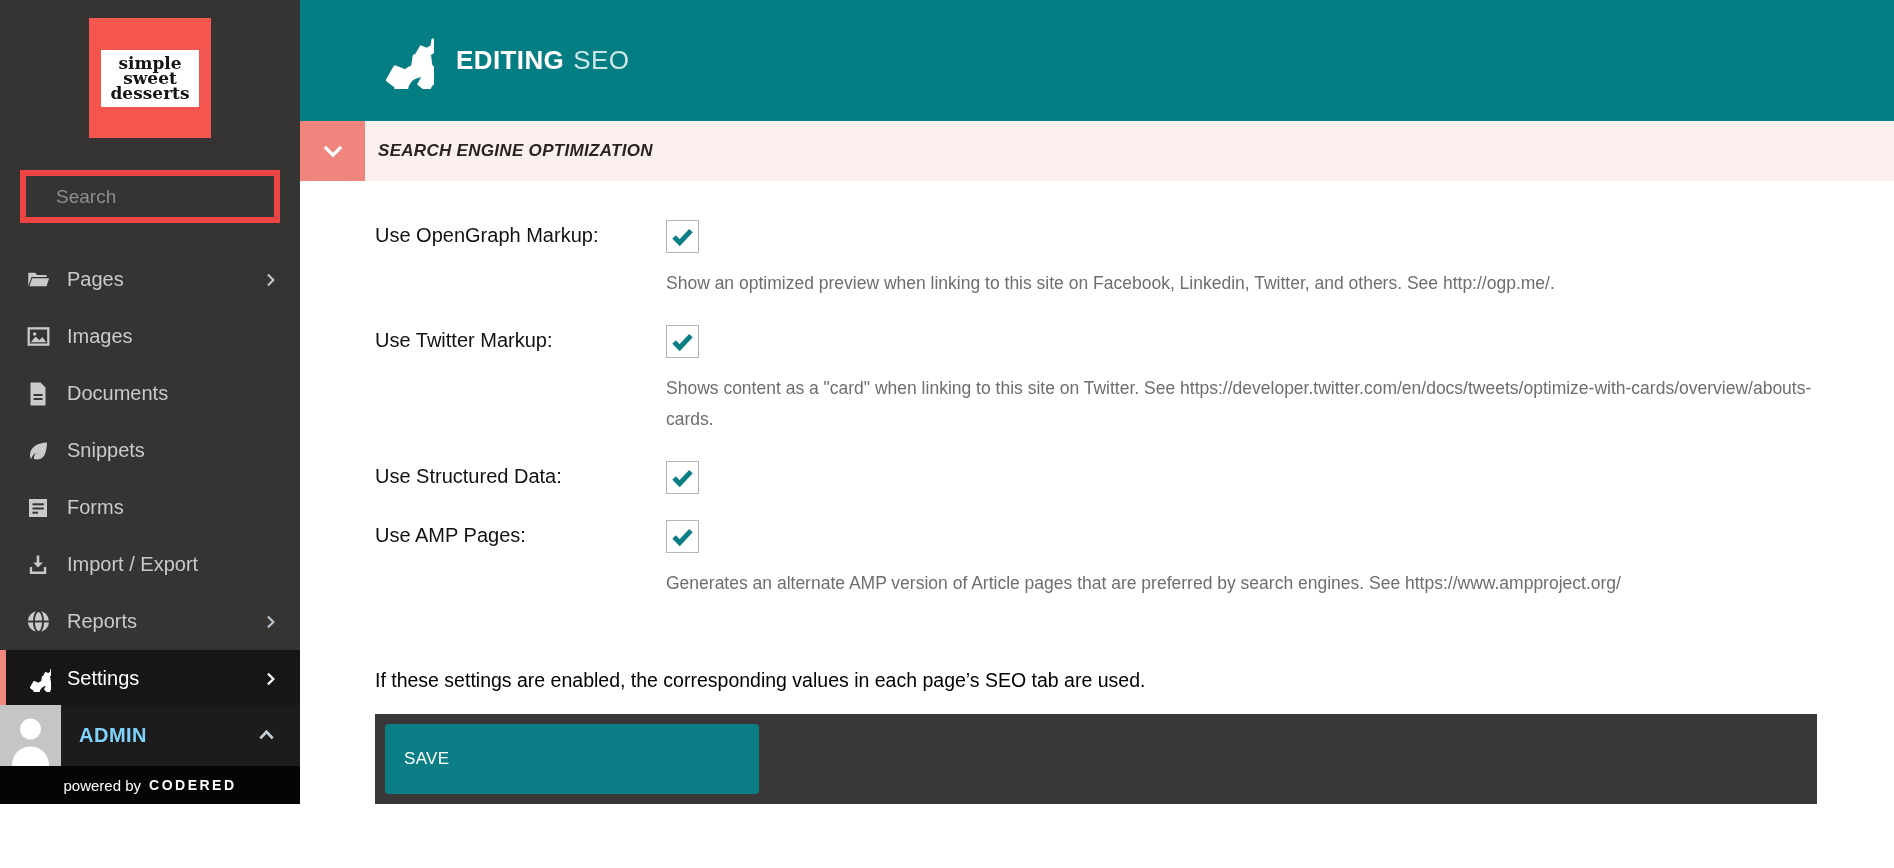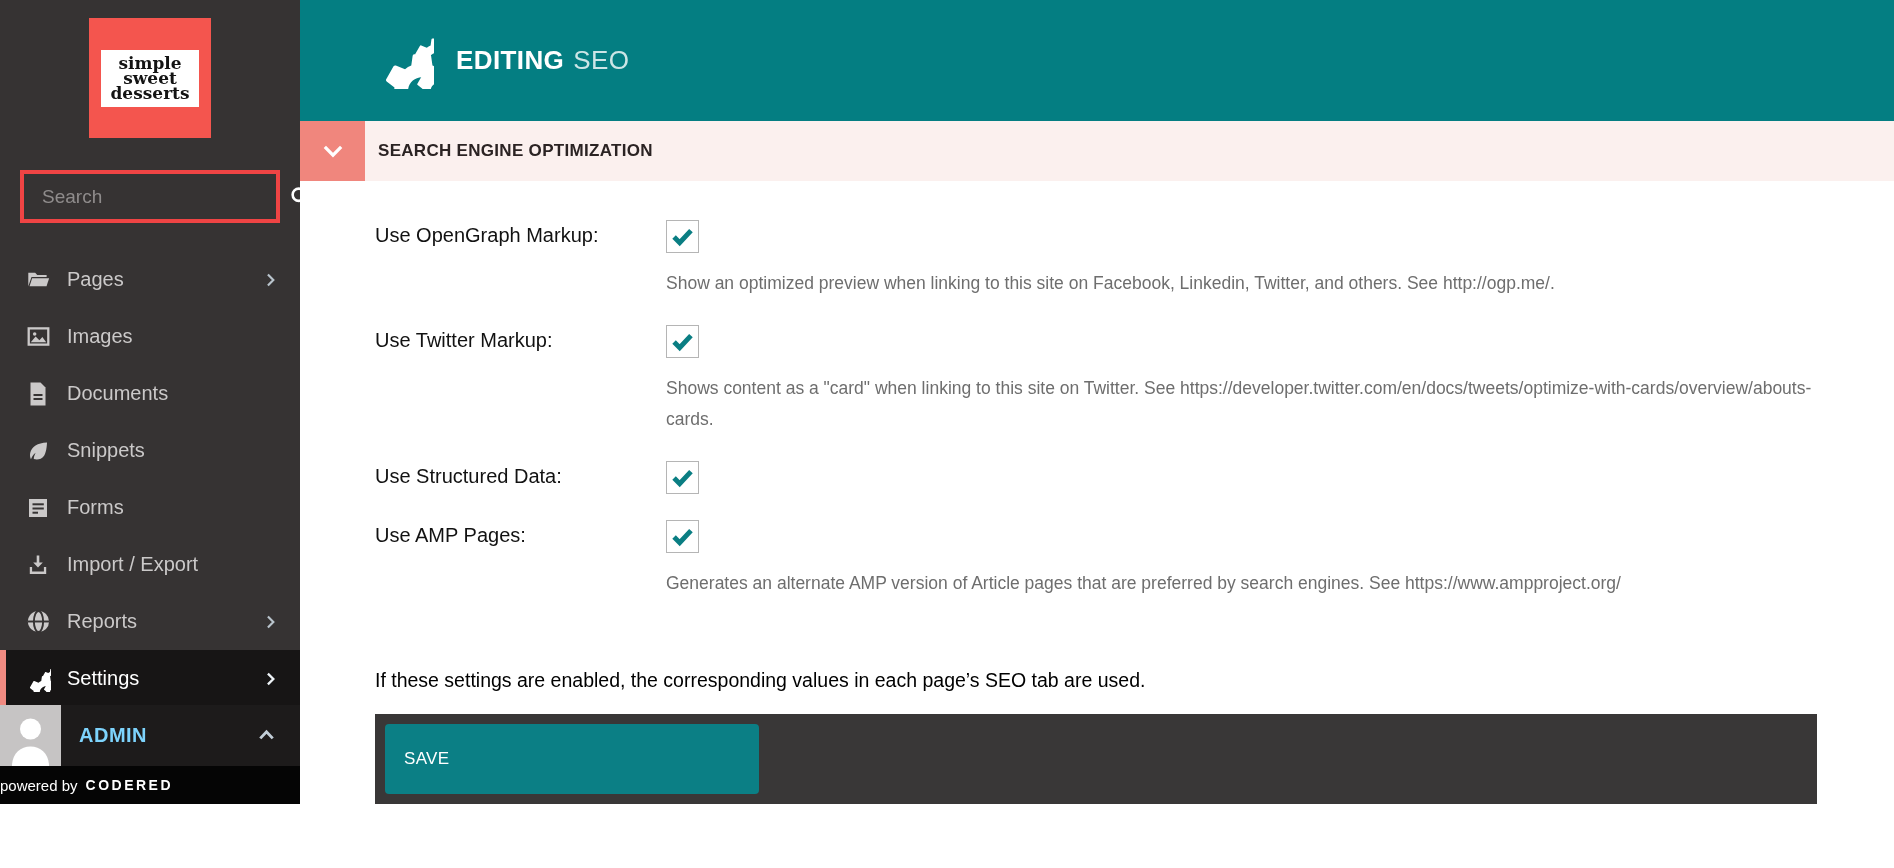--- a/index.html
+++ b/index.html
@@ -9,52 +9,52 @@
     -webkit-font-smoothing:antialiased;
   }
   svg{display:block;}
 
   
   .sidebar{position:absolute;left:0;top:0;width:300px;height:804px;background:#363333;}
   .logo-box{width:122px;height:120px;background:#f4554e;margin:18px auto 0;
     display:flex;align-items:center;justify-content:center;}
   .logo-inner{background:#fff;padding:6px 9px;text-align:center;
     font-family:"DejaVu Serif",serif;font-weight:bold;font-size:17px;line-height:15px;color:#141414;}
-  .search-wrap{margin:32px 20px 0;height:53px;border:4px solid #ef4444;
-    display:flex;align-items:center;padding:0 16px;box-sizing:border-box;}
+  .search-wrap{margin:32px 20px 0;height:53px;border:6px solid #ef4444;
+    display:flex;align-items:center;padding:0 28px;box-sizing:border-box;}
   .search-wrap input{flex:1;background:transparent;border:none;outline:none;
     color:#ddd;font-size:19px;font-family:"Liberation Sans",sans-serif;}
   .search-wrap input::placeholder{color:#8f8c8c;}
   .nav{margin-top:28px;}
   .nav-item{height:57px;display:flex;align-items:center;
     padding-left:25px;padding-right:20px;color:#cbc9c9;font-size:20px;
     cursor:pointer;position:relative;box-sizing:border-box;}
   .nav-item .ic{width:26px;height:26px;margin-right:16px;flex:0 0 26px;
     display:flex;align-items:center;justify-content:center;}
   .nav-item .chev{margin-left:auto;}
   .nav-item.active{background:#171515;color:#fff;}
   .nav-item.active::before{content:"";position:absolute;left:0;top:0;bottom:0;width:6px;background:#f08a81;}
   .user-row{position:absolute;left:0;bottom:38px;width:300px;height:61px;
     background:#1d1b1b;display:flex;align-items:center;cursor:pointer;}
   .avatar{width:61px;height:61px;background:#c6c4c4;flex:0 0 61px;}
   .user-name{margin-left:18px;color:#7dd3fc;font-weight:bold;font-size:20px;letter-spacing:.5px;}
   .user-chev{margin-left:auto;margin-right:22px;}
   .powered{position:absolute;left:0;bottom:0;width:300px;height:38px;background:#050505;
-    display:flex;align-items:center;color:#fff;font-size:15px;cursor:pointer;}
+    display:flex;align-items:center;justify-content:center;color:#fff;font-size:15px;cursor:pointer;}
   .powered .brand{font-weight:bold;letter-spacing:2.5px;text-transform:uppercase;
     margin-left:8px;font-size:14px;}
 
   
   .main{position:absolute;left:300px;top:0;width:1594px;height:868px;background:#fff;}
   .header{height:121px;background:#047e82;display:flex;align-items:center;padding-left:74px;}
   .header .title{margin-left:22px;font-size:26px;color:#fff;letter-spacing:.4px;}
   .header .t-strong{font-weight:bold;}
   .header .t-light{font-weight:normal;color:rgba(255,255,255,.8);margin-left:9px;}
 
-  .section-bar{height:60px;background:#fbf0ee;display:flex;align-items:center;}
+  .section-bar{height:60px;background:#fbf0ee;display:flex;align-items:center;font-style:italic;}
   .collapse-btn{width:65px;height:60px;background:#f0867d;flex:0 0 65px;
     display:flex;align-items:center;justify-content:center;cursor:pointer;border:none;}
   .section-title{margin-left:13px;font-size:17px;font-weight:bold;color:#2b2323;letter-spacing:.3px;}
 
   .content{padding:39px 77px 14px 75px;box-sizing:border-box;}
   .field{display:flex;margin-bottom:26px;}
   .field-label{flex:0 0 291px;font-size:20px;color:#121212;padding-top:4px;}
   .field-ctrl{max-width:1200px;}
   .checkbox{width:33px;height:33px;background:#fff;border:1px solid #b5b5b5;
     box-sizing:border-box;display:flex;align-items:center;justify-content:center;cursor:pointer;}

